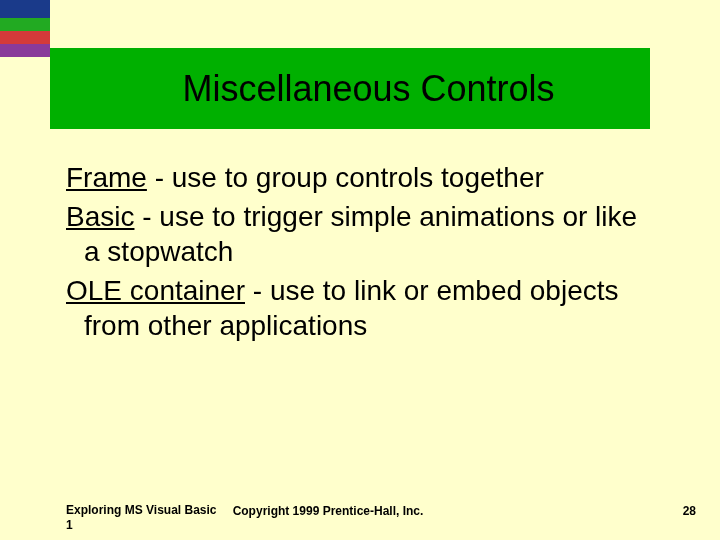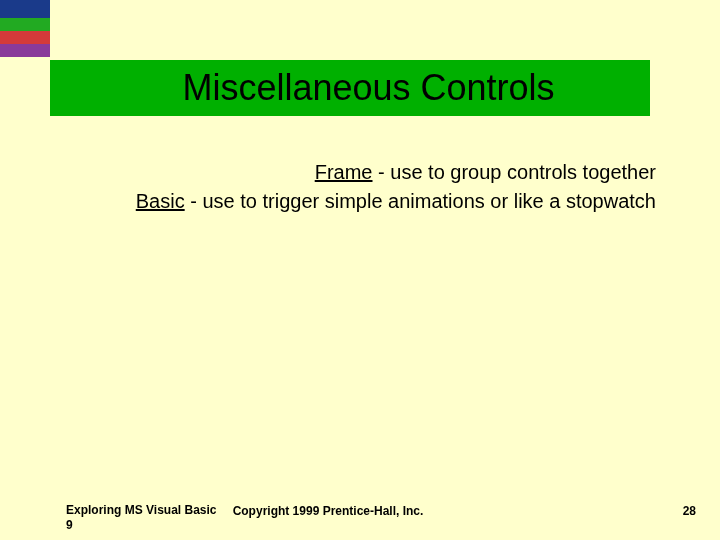--- a/index.html
+++ b/index.html
@@ -21,43 +21,42 @@
     width: 50px;
   }
   .stripe.blue  { top: 0;  height: 18px; background: #1a3a8a; }
   .stripe.green { top: 18px; height: 13px; background: #22aa22; }
   .stripe.red   { top: 31px; height: 13px; background: #d43a3a; }
   .stripe.purple{ top: 44px; height: 13px; background: #8a3a9a; }
 
   .title-bar {
     position: absolute;
     left: 50px;
-    top: 60px;
+    top: 48px;
     width: 600px;
-    height: 56px;
+    height: 81px;
     background: #00b000;
     display: flex;
     align-items: center;
     justify-content: center;
     padding-left: 37px;
   }
   .title-text {
     color: #000;
     font-size: 36px;
     font-weight: normal;
   }
   .content {
     position: absolute;
     left: 66px;
     top: 160px;
     width: 590px;
     color: #000;
-    font-size: 20px;
+    font-size: 28px;
     line-height: 1.25;
-    text-align: right;
   }
   .item { margin-bottom: 4px; }
   .indent { padding-left: 18px; text-indent: -18px; }
   .term { text-decoration: underline; }
   .footer {
     position: absolute;
     bottom: 4px;
     left: 0;
     width: 720px;
     height: 40px;
@@ -100,19 +99,22 @@
   <div class="title-text">Miscellaneous Controls</div>
 </div>
 
 <div class="content">
   <div class="item indent">
     <span class="term">Frame</span><span> - use to group controls together</span>
   </div>
   <div class="item indent">
     <span class="term">Basic</span><span> - use to trigger simple animations or like a stopwatch</span>
   </div>
+  <div class="item indent">
+    <span class="term">OLE container</span><span> - use to link or embed objects from other applications</span>
+  </div>
 </div>
 
 <div class="footer">
-  <div class="footer-left">Exploring MS Visual Basic 9</div>
+  <div class="footer-left">Exploring MS Visual Basic 1</div>
   <div class="footer-center">Copyright 1999 Prentice-Hall, Inc.</div>
   <div class="footer-right">28</div>
 </div>
 
 </body></html>

